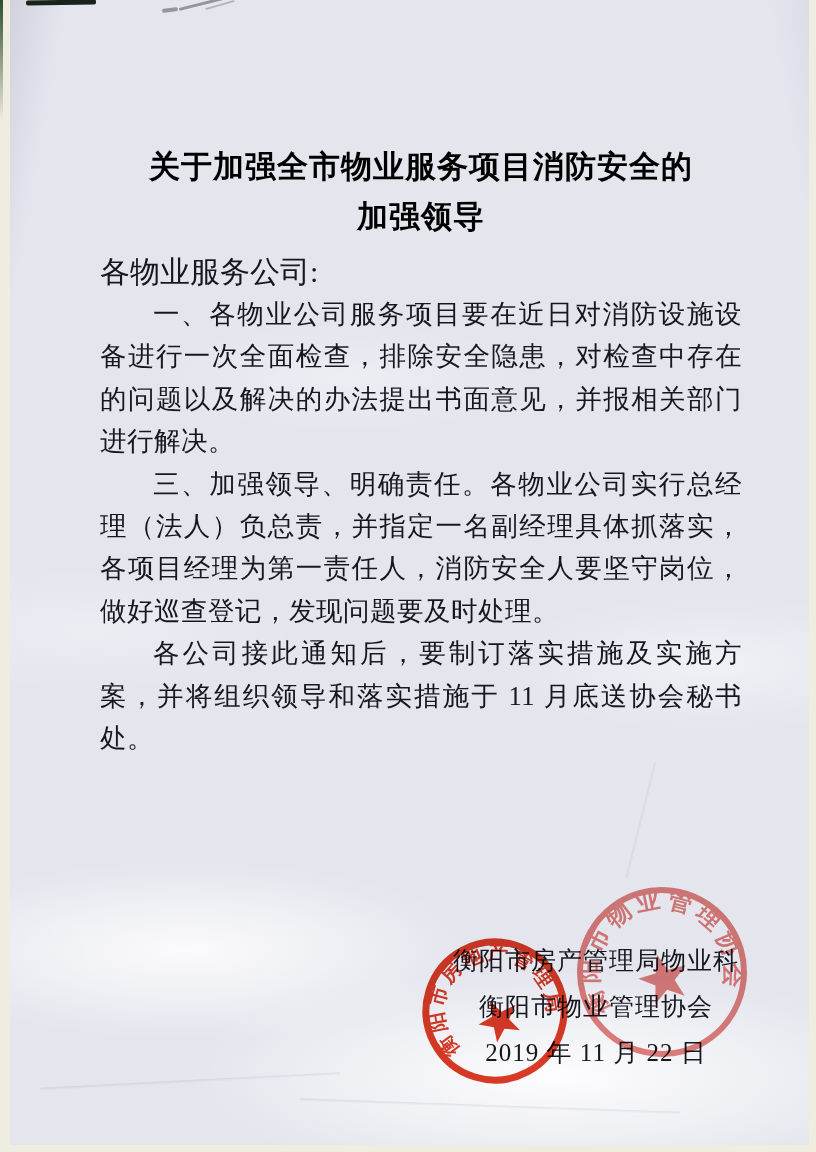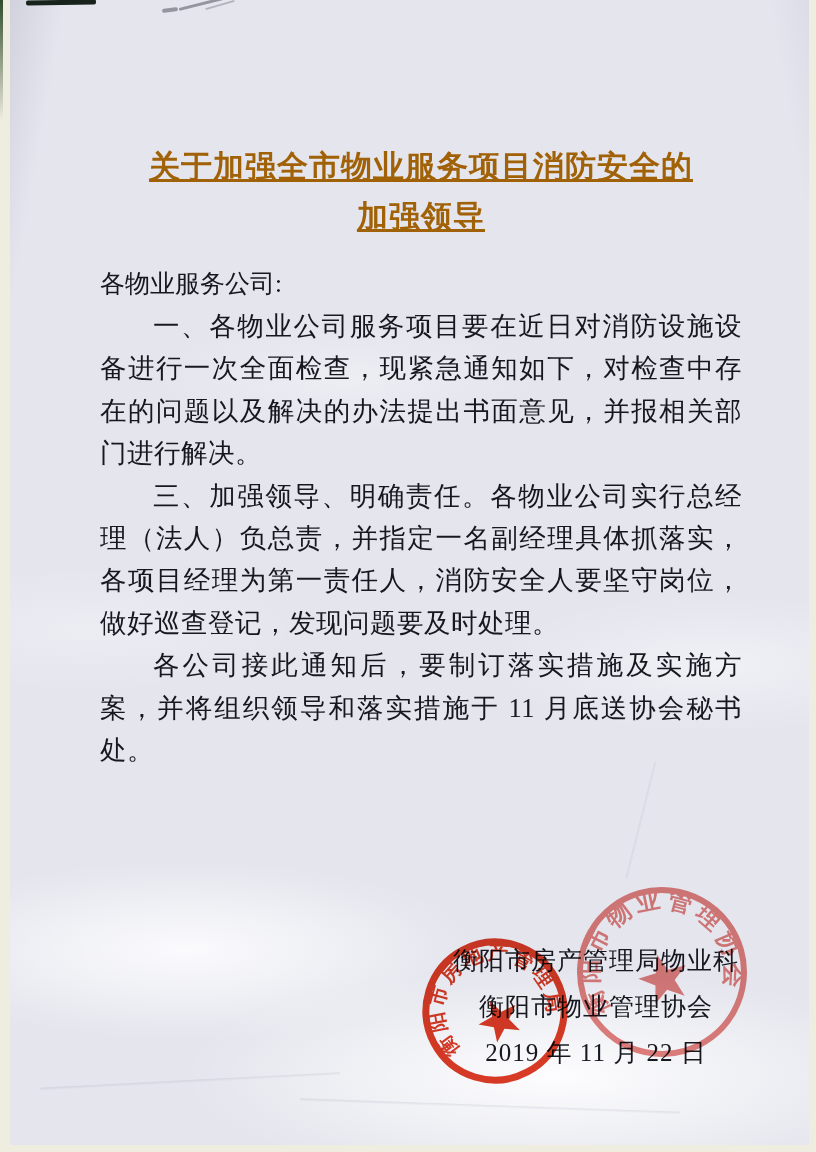--- a/index.html
+++ b/index.html
@@ -44,22 +44,22 @@
   
   .pencil { position:absolute; z-index:4; background:#6a6a74; opacity:0.65; border-radius:2px; }
   .pencil.p1 { left:178px; top:0;  width:66px; height:3px; transform:rotate(-14deg); }
   .pencil.p2 { left:162px; top:8px; width:16px; height:4px; transform:rotate(-8deg); }
   .pencil.p3 { left:205px; top:4px; width:30px; height:2px; transform:rotate(-16deg); opacity:0.4; }
 
   .content {
     position:absolute; left:100px; top:142px; width:642px; z-index:3;
     color:#17171f;
   }
-  .title { text-align:center; font-weight:bold; font-size:31px; line-height:50px; letter-spacing:1px; color:#a16207;text-decoration:underline; }
-  .salutation { margin-top:20px; font-size:25px; line-height:43px; }
+  .title { text-align:center; font-weight:bold; font-size:31px; line-height:50px; letter-spacing:1px; color:#000000; }
+  .salutation { margin-top:8px; font-size:30px; line-height:43px; }
   .body-text p {
     font-size:26.5px; line-height:42.4px; text-align:justify;
     text-indent:2em; letter-spacing:0.5px;
   }
   .signature {
     position:absolute; left:430px; top:938px; width:332px; z-index:3;
     text-align:center; color:#17171f;
   }
   .signature div { font-size:25px; line-height:46px; letter-spacing:1px; white-space:nowrap; }
   .sig-date { letter-spacing:2px; }
@@ -85,21 +85,21 @@
 <div class="crease c2"></div>
 <div class="crease c3"></div>
 
 <div class="content">
   <div class="title">
     <div>关于加强全市物业服务项目消防安全的</div>
     <div>加强领导</div>
   </div>
   <div class="salutation">各物业服务公司:</div>
   <div class="body-text">
-    <p>一、各物业公司服务项目要在近日对消防设施设备进行一次全面检查，现紧急通知如下，对检查中存在的问题以及解决的办法提出书面意见，并报相关部门进行解决。</p>
+    <p>一、各物业公司服务项目要在近日对消防设施设备进行一次全面检查，排除安全隐患，对检查中存在的问题以及解决的办法提出书面意见，并报相关部门进行解决。</p>
     <p>三、加强领导、明确责任。各物业公司实行总经理（法人）负总责，并指定一名副经理具体抓落实，各项目经理为第一责任人，消防安全人要坚守岗位，做好巡查登记，发现问题要及时处理。</p>
     <p>各公司接此通知后，要制订落实措施及实施方案，并将组织领导和落实措施于 11 月底送协会秘书处。</p>
   </div>
 </div>
 
 <div class="signature">
   <div>衡阳市房产管理局物业科</div>
   <div>衡阳市物业管理协会</div>
   <div class="sig-date">2019 年 11 月 22 日</div>
 </div>

